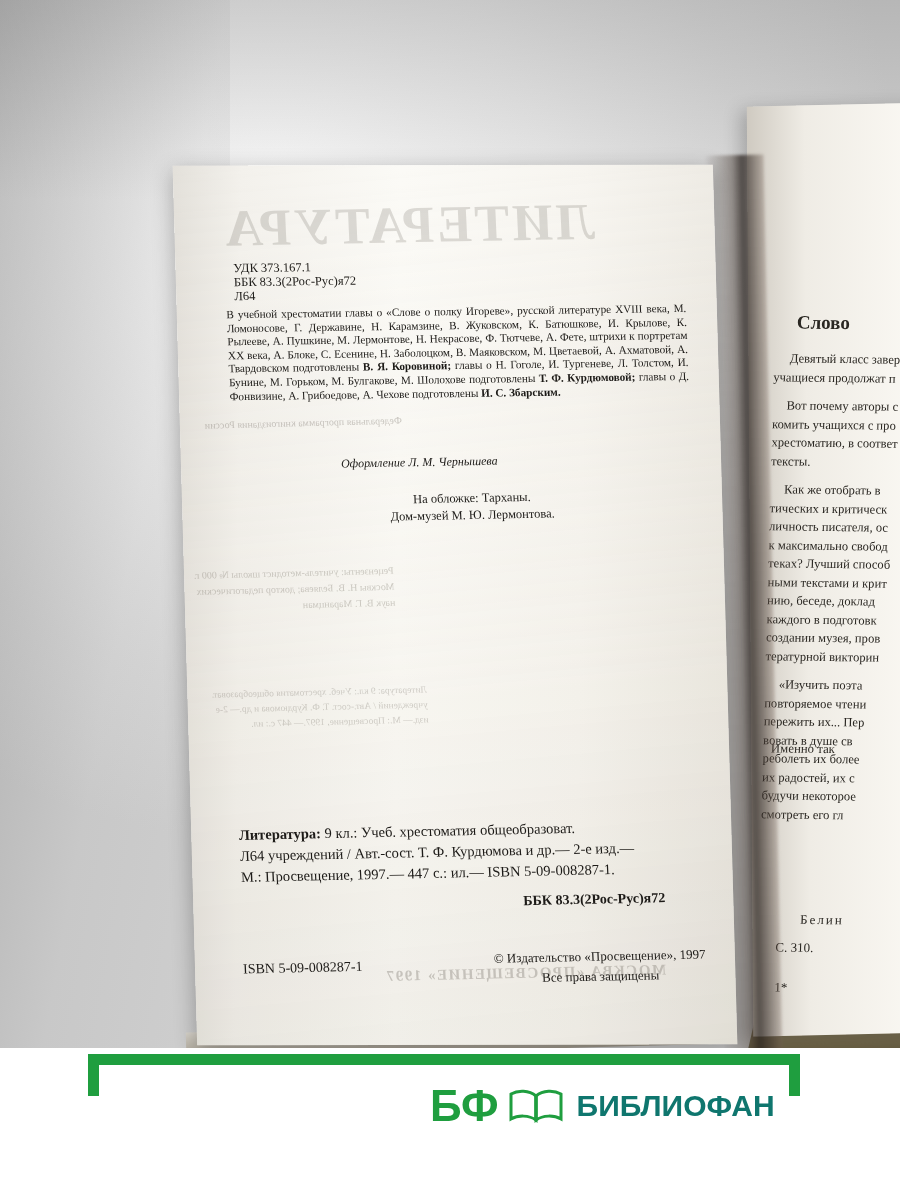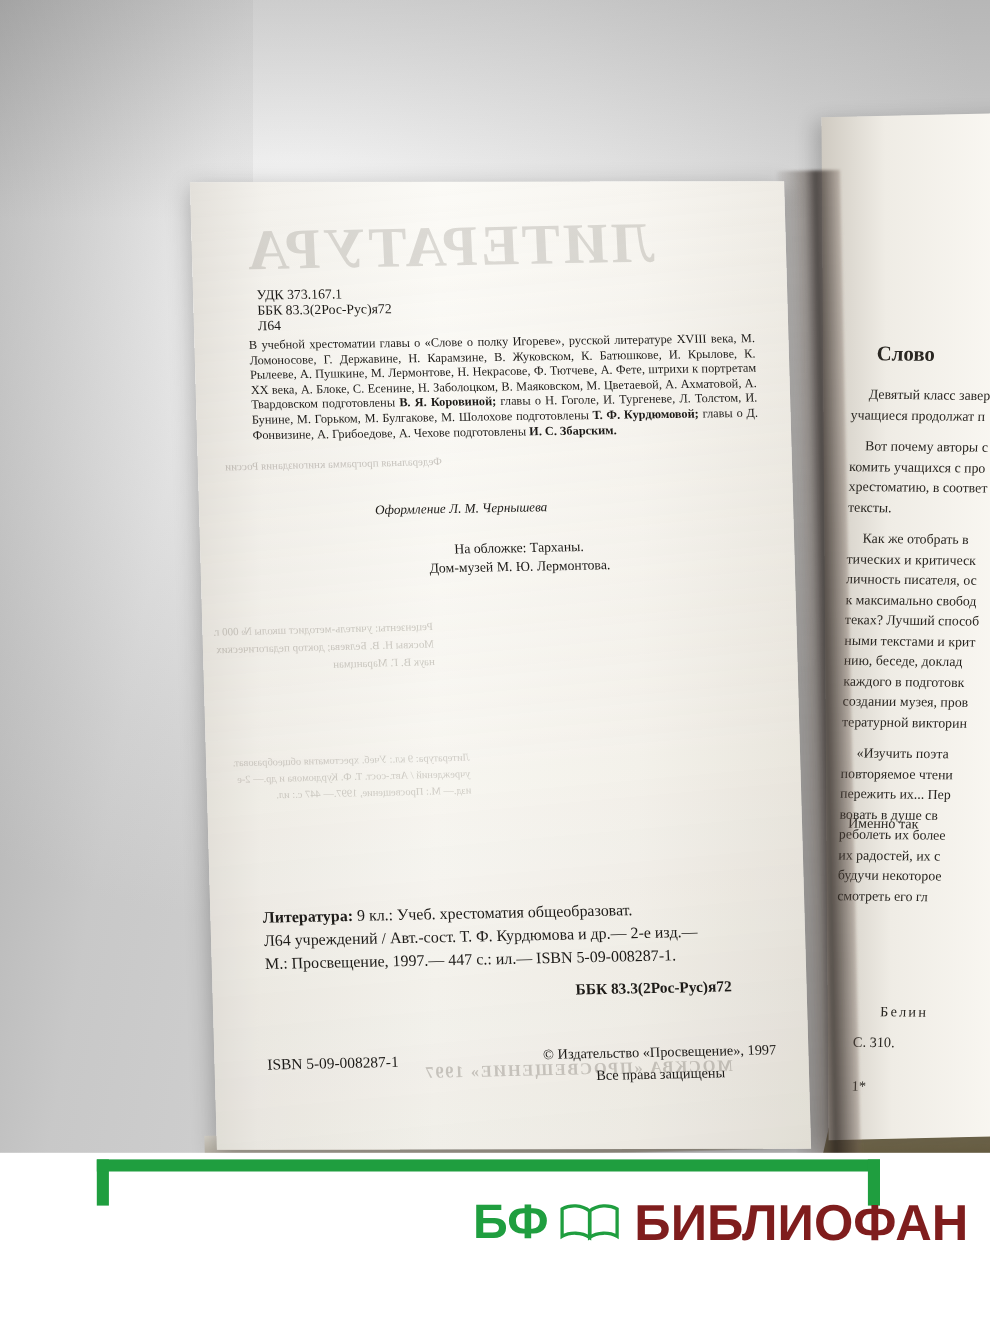--- a/index.html
+++ b/index.html
@@ -316,22 +316,22 @@
   }
   .wm-book {
     width: 54px; height: 34px;
     position: relative;
     margin-left: -4px;
   }
   .wm-book svg { display: block; }
   .wm-name {
     font-family: "Liberation Sans", sans-serif;
     font-weight: bold;
-    font-size: 46px;
-    color: #7f1d1d;
+    font-size: 30px;
+    color: #0f766e;
     letter-spacing: 0px;
   }
 </style>
 </head>
 <body>
 
 <div id="page">
 
   <div class="photo-bg"></div>
   <div class="shadow-top"></div>

